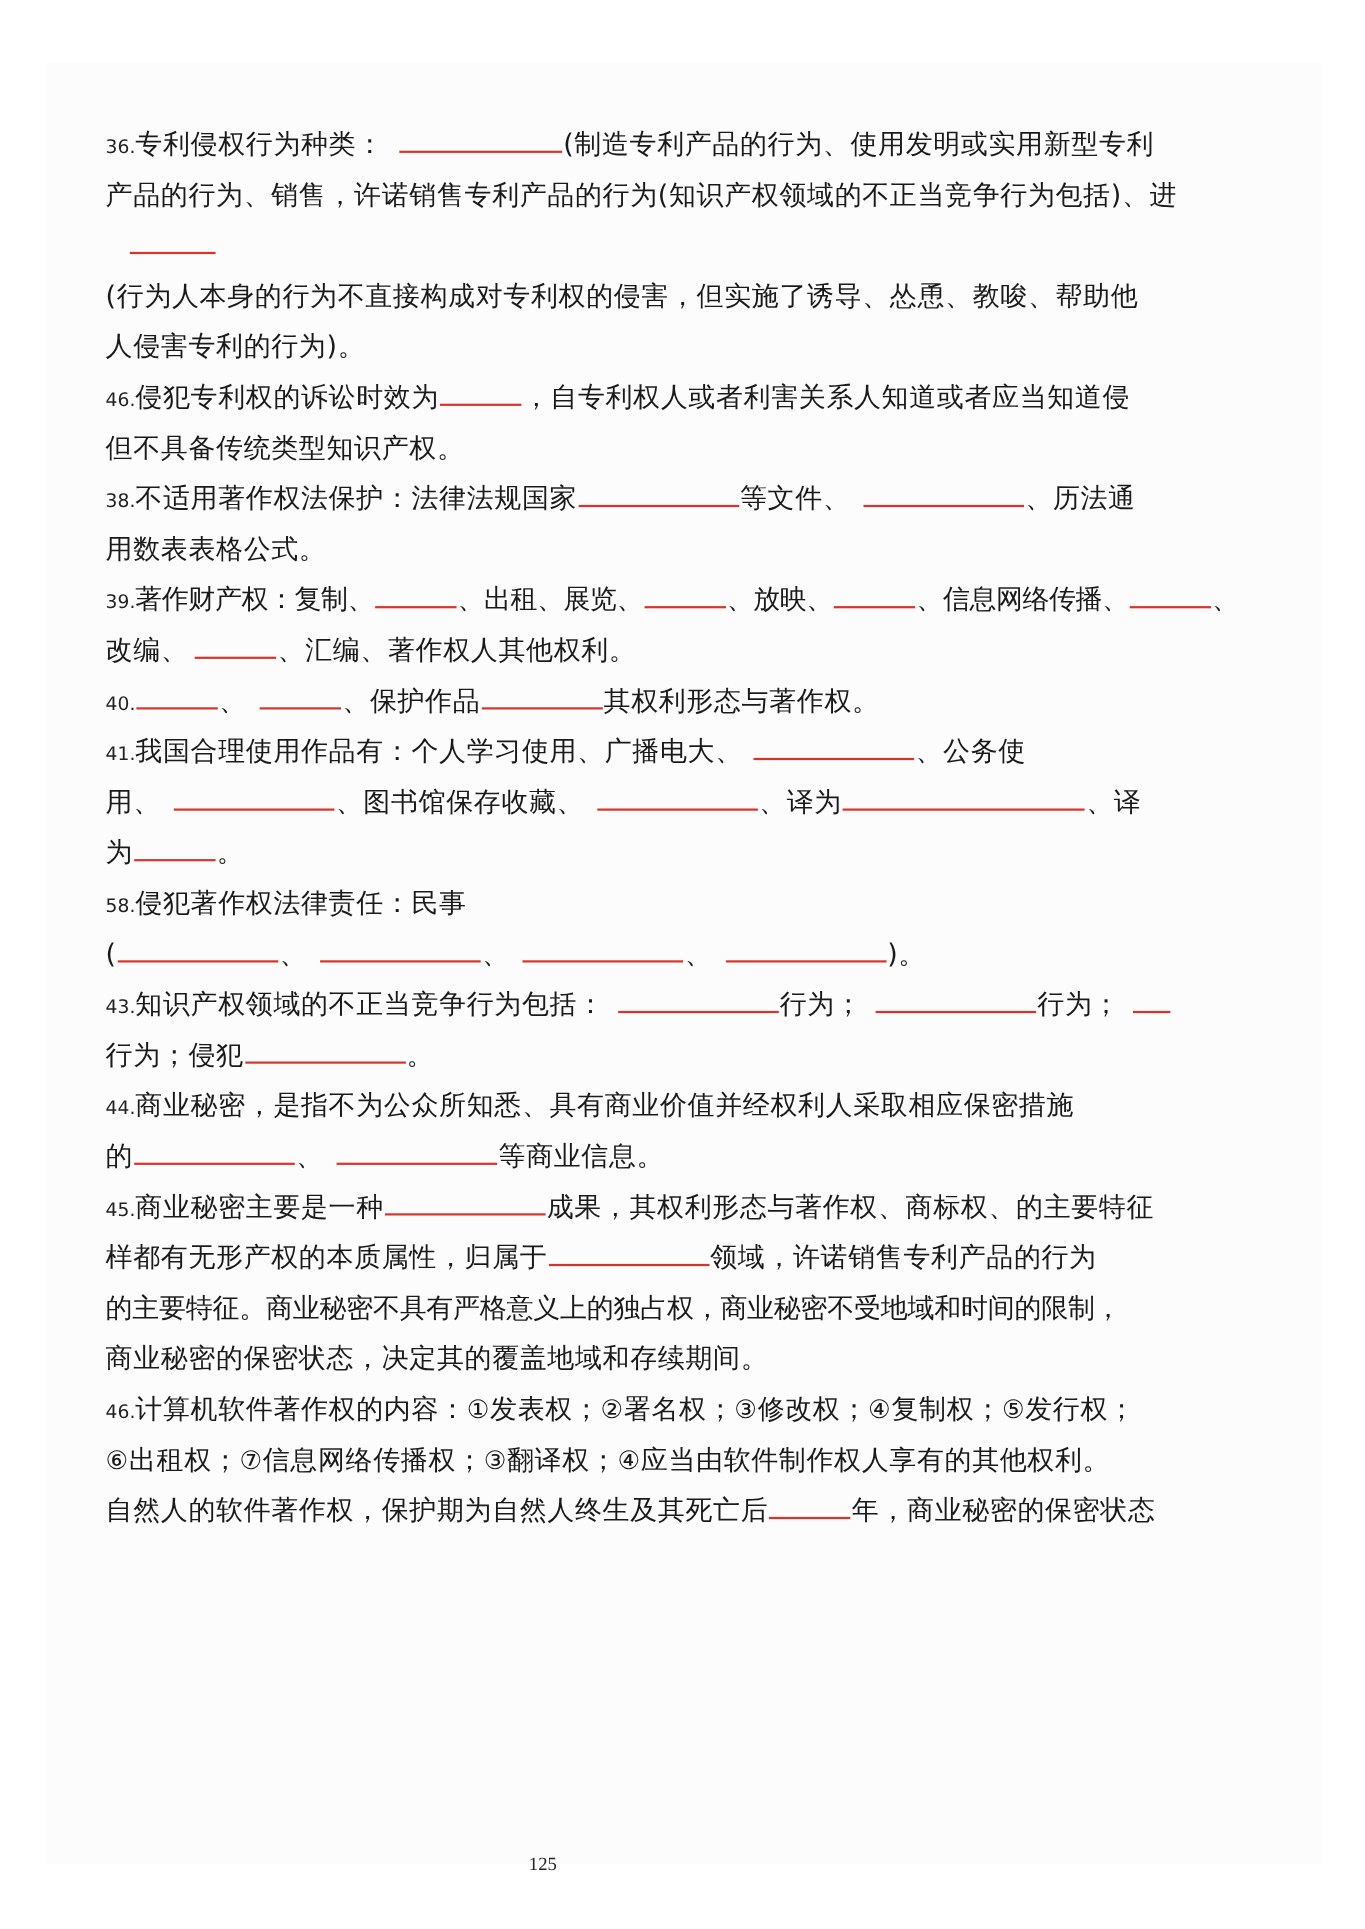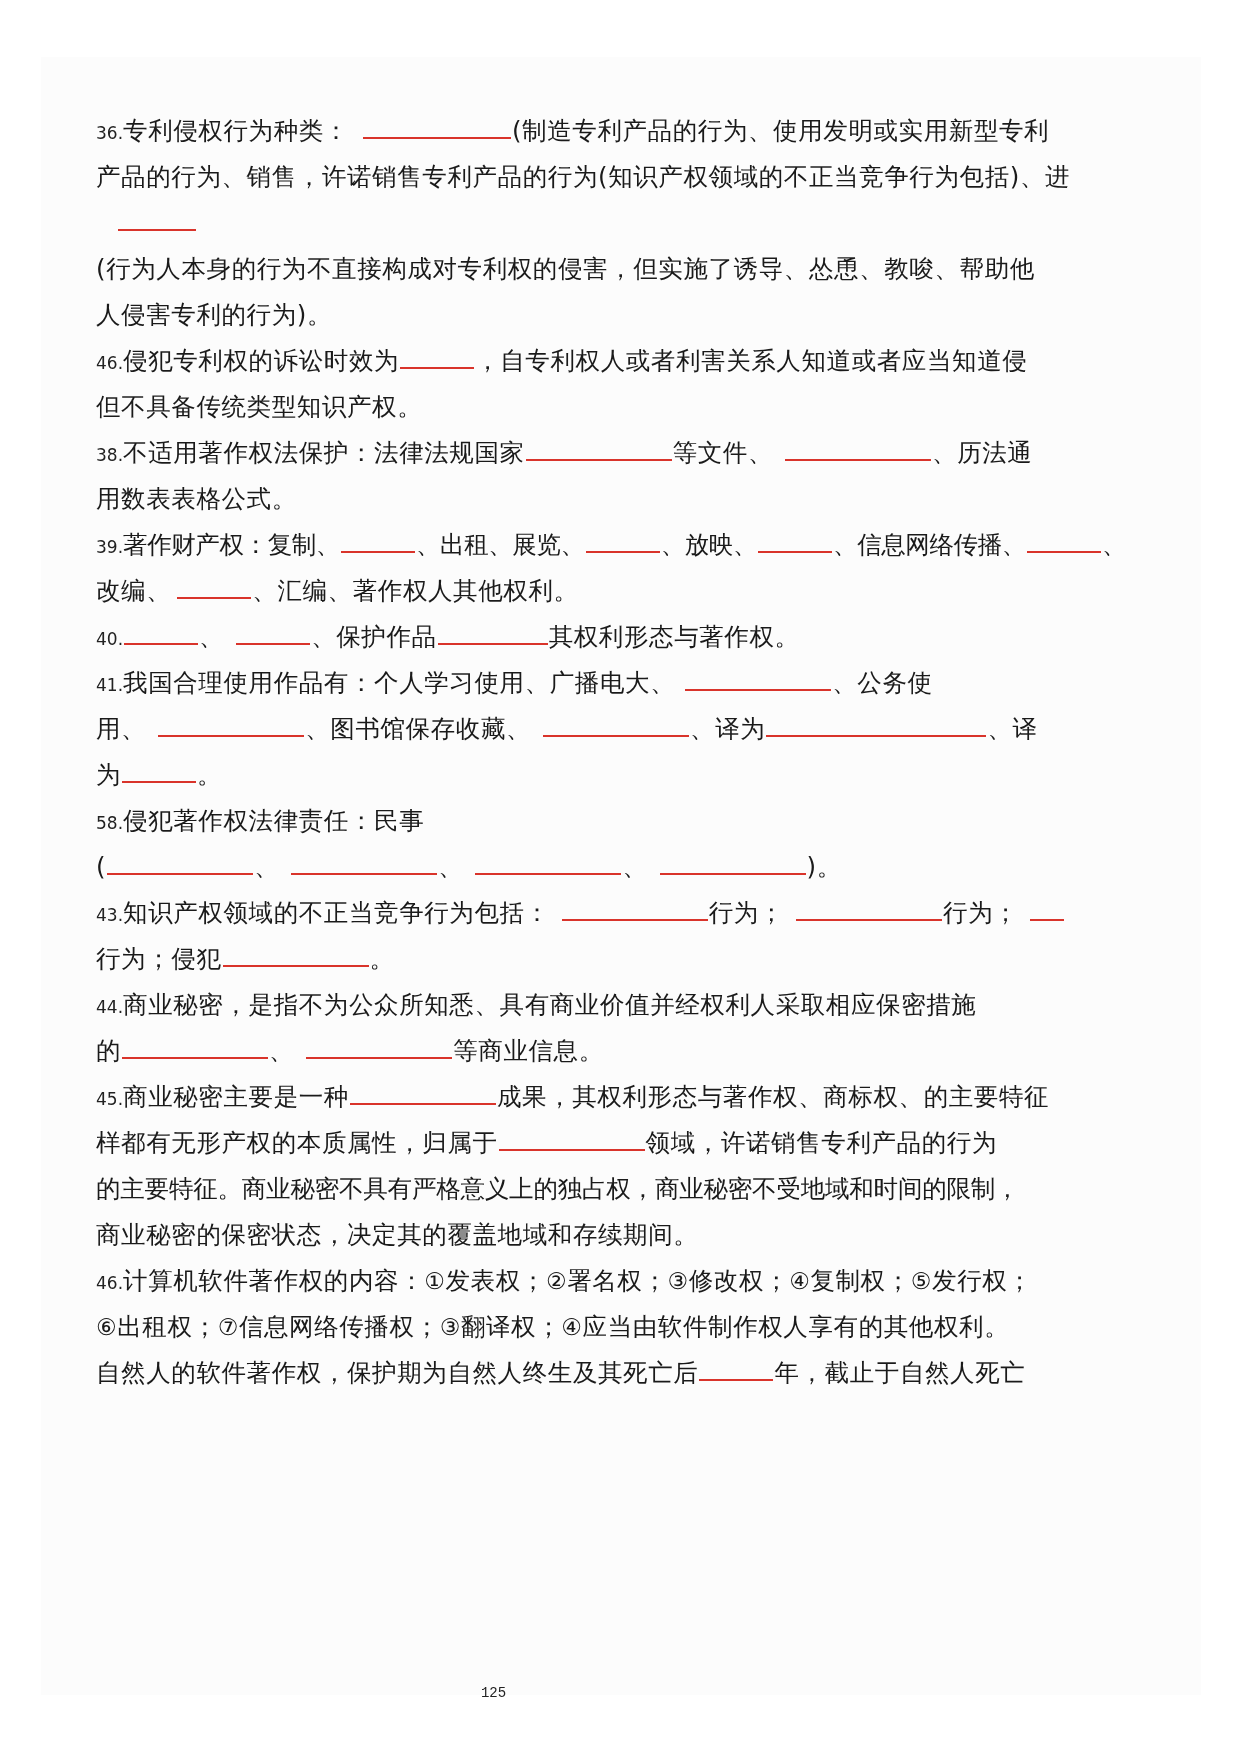--- a/index.html
+++ b/index.html
@@ -4,21 +4,21 @@
 <style>
   html, body { margin: 0; padding: 0; background: #ffffff; }
   body { width: 1241px; height: 1754px; position: relative; overflow: hidden;
          font-family: "DejaVu Sans", "Liberation Sans", sans-serif; color: #1a1a1a; }
   .sheet { position: absolute; left: 41px; top: 57px; width: 1160px; height: 1638px; background: #fcfcfc; }
   .line { position: absolute; left: 96px; height: 40px; line-height: 40px; font-size: 24.5px;
           white-space: nowrap; letter-spacing: 0.6px; }
   .num { font-size: 17px; letter-spacing: 0; color: #222; }
   .blank { display: inline-block; height: 22px; border-bottom: 2px solid #d9342b; vertical-align: baseline; margin: 0 1px; }
   .pageno { position: absolute; left: 0; width: 987px; top: 1685px; text-align: center;
-            font-family: Liberation Mono, monospace; font-size: 14px; color: #222; }
+            font-family: Liberation Serif, serif; font-size: 17px; color: #222; }
   .circ { font-size: 23px; }
 </style>
 </head>
 <body>
 
 <div class="sheet"></div>
 
 <div class="line" style="top:111px">
   <span class="num">36.</span><span>专利侵权行为种类：</span><span class="blank" style="width: 148px; margin-left: 14px; border-bottom-color: rgb(217, 52, 43);"></span><span>(制造专利产品的行为、使用发明或实用新型专利</span>
 </div>
@@ -104,16 +104,16 @@
   <span>商业秘密的保密状态，决定其的覆盖地域和存续期间。</span>
 </div>
 
 <div class="line" style="top:1261px">
   <span class="num">46.</span><span>计算机软件著作权的内容：</span><span class="circ">①</span><span>发表权；</span><span class="circ">②</span><span>署名权；</span><span class="circ">③</span><span>修改权；</span><span class="circ">④</span><span>复制权；</span><span class="circ">⑤</span><span>发行权；</span>
 </div>
 <div class="line" style="top:1307px">
   <span class="circ">⑥</span><span>出租权；</span><span class="circ">⑦</span><span>信息网络传播权；</span><span class="circ">③</span><span>翻译权；</span><span class="circ">④</span><span>应当由软件制作权人享有的其他权利。</span>
 </div>
 <div class="line" style="top:1353px">
-  <span>自然人的软件著作权，保护期为自然人终生及其死亡后</span><span class="blank" style="width: 74px; border-bottom-color: rgb(217, 52, 43);"></span><span>年，截止于自然人死亡</span>
+  <span>自然人的软件著作权，保护期为自然人终生及其死亡后</span><span class="blank" style="width: 74px; border-bottom-color: rgb(217, 52, 43);"></span><span>年，商业秘密的保密状态</span>
 </div>
 
 <div class="pageno">125</div>
 
 </body></html>

